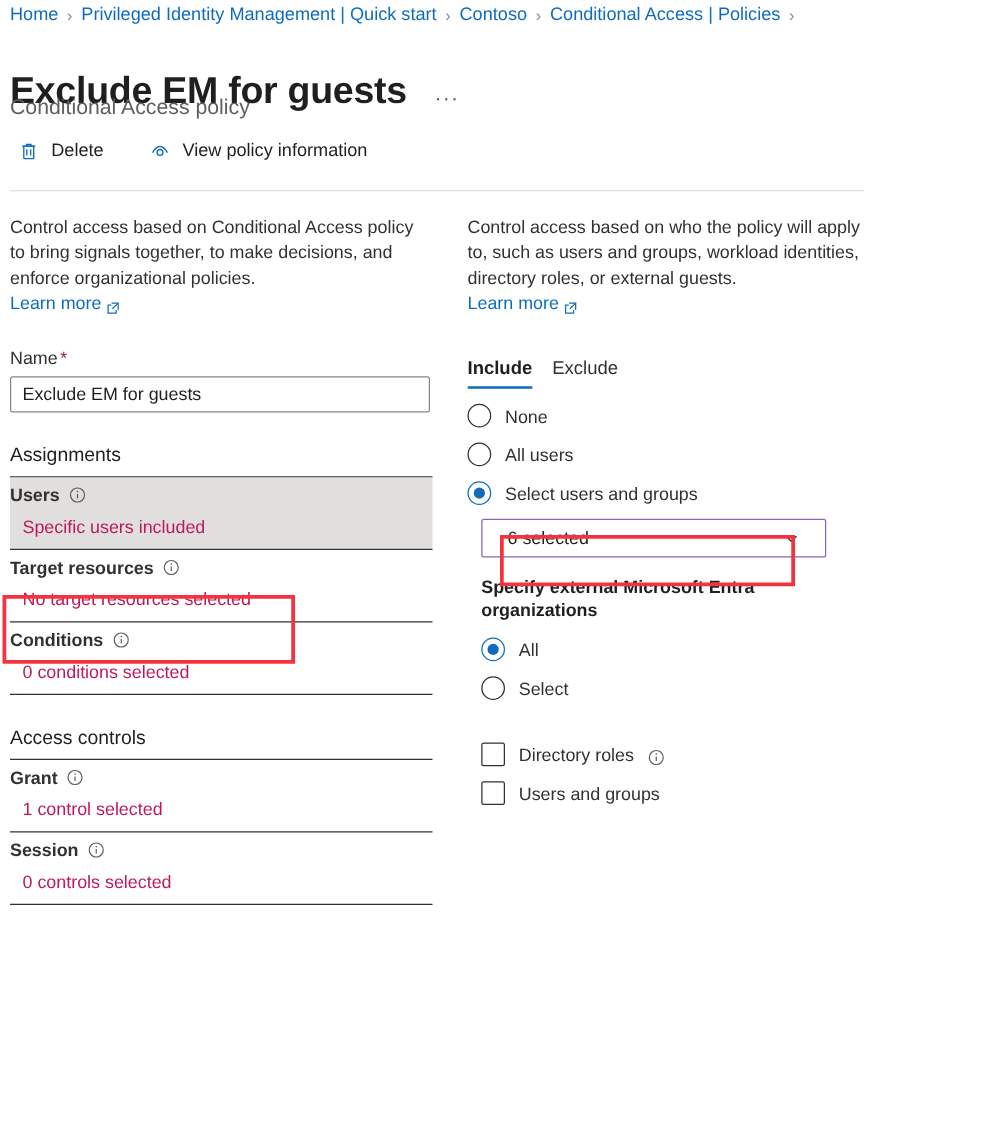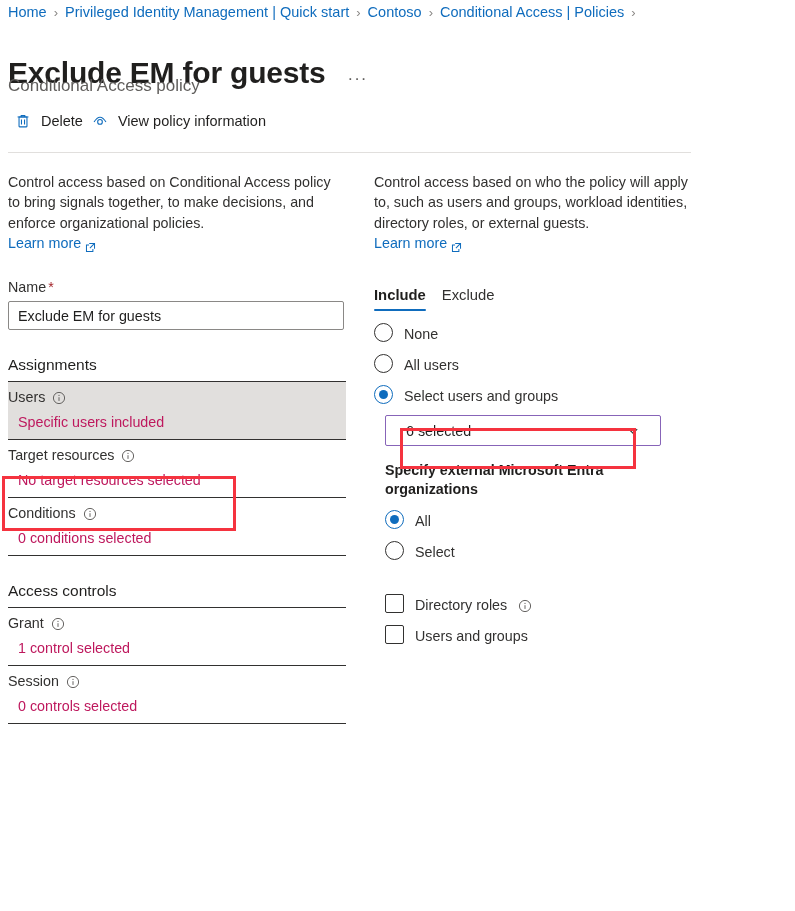--- a/index.html
+++ b/index.html
@@ -37,21 +37,21 @@
     letter-spacing: 1px; line-height: 1;
   }
   .subtitle {
     position: absolute; left: 8px; top: 76px;
     font-size: 17px; color: #605e5c;
   }
 
   
   .cmdbar {
     position: absolute; left: 14px; top: 112px;
-    display: flex; align-items: center; gap: 8px;
+    display: flex; align-items: center; gap: 36px;
   }
   .cmd {
     display: flex; align-items: center; gap: 9px;
     font-size: 14.5px; color: #201f1e; cursor: pointer;
   }
   .cmd-icon { width: 18px; height: 18px; display: block; }
   .cmdbar-rule {
     position: absolute; left: 8px; top: 152px;
     width: 779px; height: 1px; background: #e1dfdd;
   }
@@ -85,22 +85,22 @@
   .section-head {
     font-size: 15.5px; color: #201f1e;
     margin-top: 26px; padding-bottom: 7px;
   }
   .rule { height: 1px; background: #323130; width: 338px; }
   .rule-light { height: 1px; background: #323130; width: 338px; }
 
   .prop-row { padding: 7px 0 9px 0; }
   .prop-row.selected { background: #e1dfdd; }
   .prop-title {
-    display: flex; align-items: flex-end; gap: 7px;
-    font-size: 14.3px; color: #323130;
+    display: flex; align-items: flex-start; gap: 7px;
+    font-size: 14.3px; color: #323130; font-weight: bold;
   }
   .prop-value {
     margin-top: 9px; margin-left: 10px;
     font-size: 14.3px; color: #be185d; cursor: pointer;
   }
 
   .info-ico { width: 14px; height: 14px; display: block; cursor: pointer; }
 
   
   .redbox { position: absolute; border: 3px solid #f5333f; pointer-events: none; }

